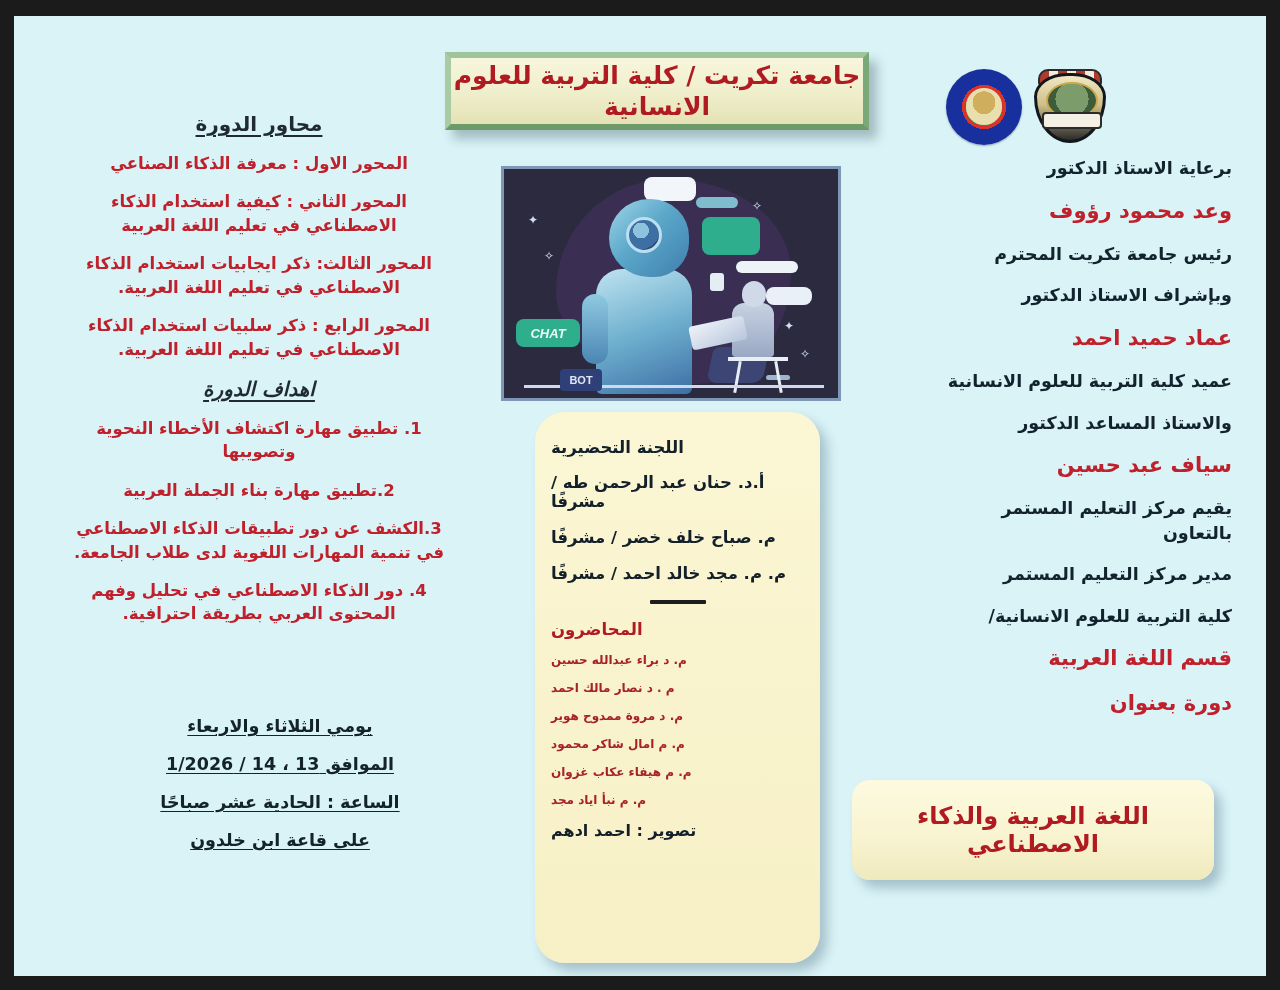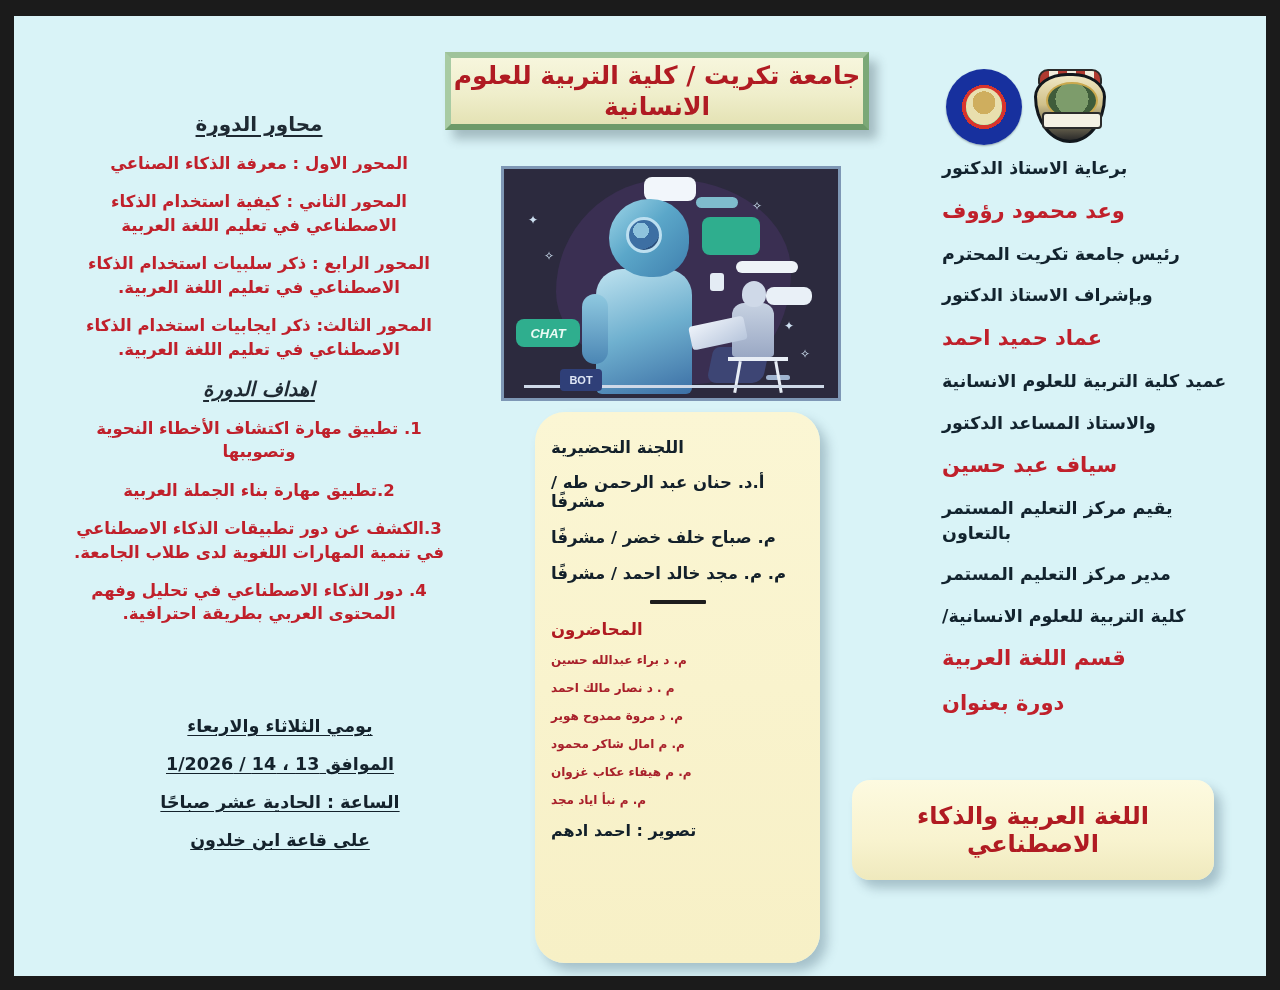--- a/index.html
+++ b/index.html
@@ -209,21 +209,21 @@
   .col-left {
     position:absolute;
     left: 50px; top: 96px;
     width: 390px;
     text-align: center;
   }
   .col-right {
     position:absolute;
     right: 34px; top: 140px;
     width: 290px;
-    text-align: left;
+    text-align: right;
   }
 
   .sec-title {
     color: #1f2a33;
     font-weight: bold;
     font-size: 20px;
     text-decoration: underline;
     text-underline-offset: 4px;
     margin-bottom: 16px;
   }
@@ -383,22 +383,22 @@
       <div class="stool"></div>
       <div class="floor"></div>
       <div class="chat">CHAT</div>
       <div class="bot">BOT</div>
     </div>
 
     <div class="col-left">
       <div class="sec-title">محاور الدورة</div>
       <div class="red-line">المحور الاول : معرفة الذكاء الصناعي</div>
       <div class="red-line">المحور الثاني : كيفية استخدام الذكاء الاصطناعي في تعليم اللغة العربية</div>
+      <div class="red-line">المحور الثالث:  ذكر ايجابيات استخدام الذكاء الاصطناعي في تعليم اللغة العربية.</div>
       <div class="red-line">المحور الرابع : ذكر سلبيات استخدام الذكاء الاصطناعي في تعليم اللغة العربية.</div>
-      <div class="red-line">المحور الثالث:  ذكر ايجابيات استخدام الذكاء الاصطناعي في تعليم اللغة العربية.</div>
 
       <div class="sec-title m2">اهداف الدورة</div>
       <div class="red-line">1. تطبيق مهارة اكتشاف الأخطاء النحوية  وتصويبها</div>
       <div class="red-line">2.تطبيق مهارة بناء الجملة العربية</div>
       <div class="red-line">3.الكشف عن دور تطبيقات الذكاء الاصطناعي في تنمية المهارات اللغوية لدى طلاب الجامعة.</div>
       <div class="red-line">4. دور الذكاء الاصطناعي في تحليل وفهم المحتوى العربي بطريقة احترافية.</div>
     </div>
 
     <div class="schedule">
       <div class="s-line">يومي الثلاثاء والاربعاء</div>

